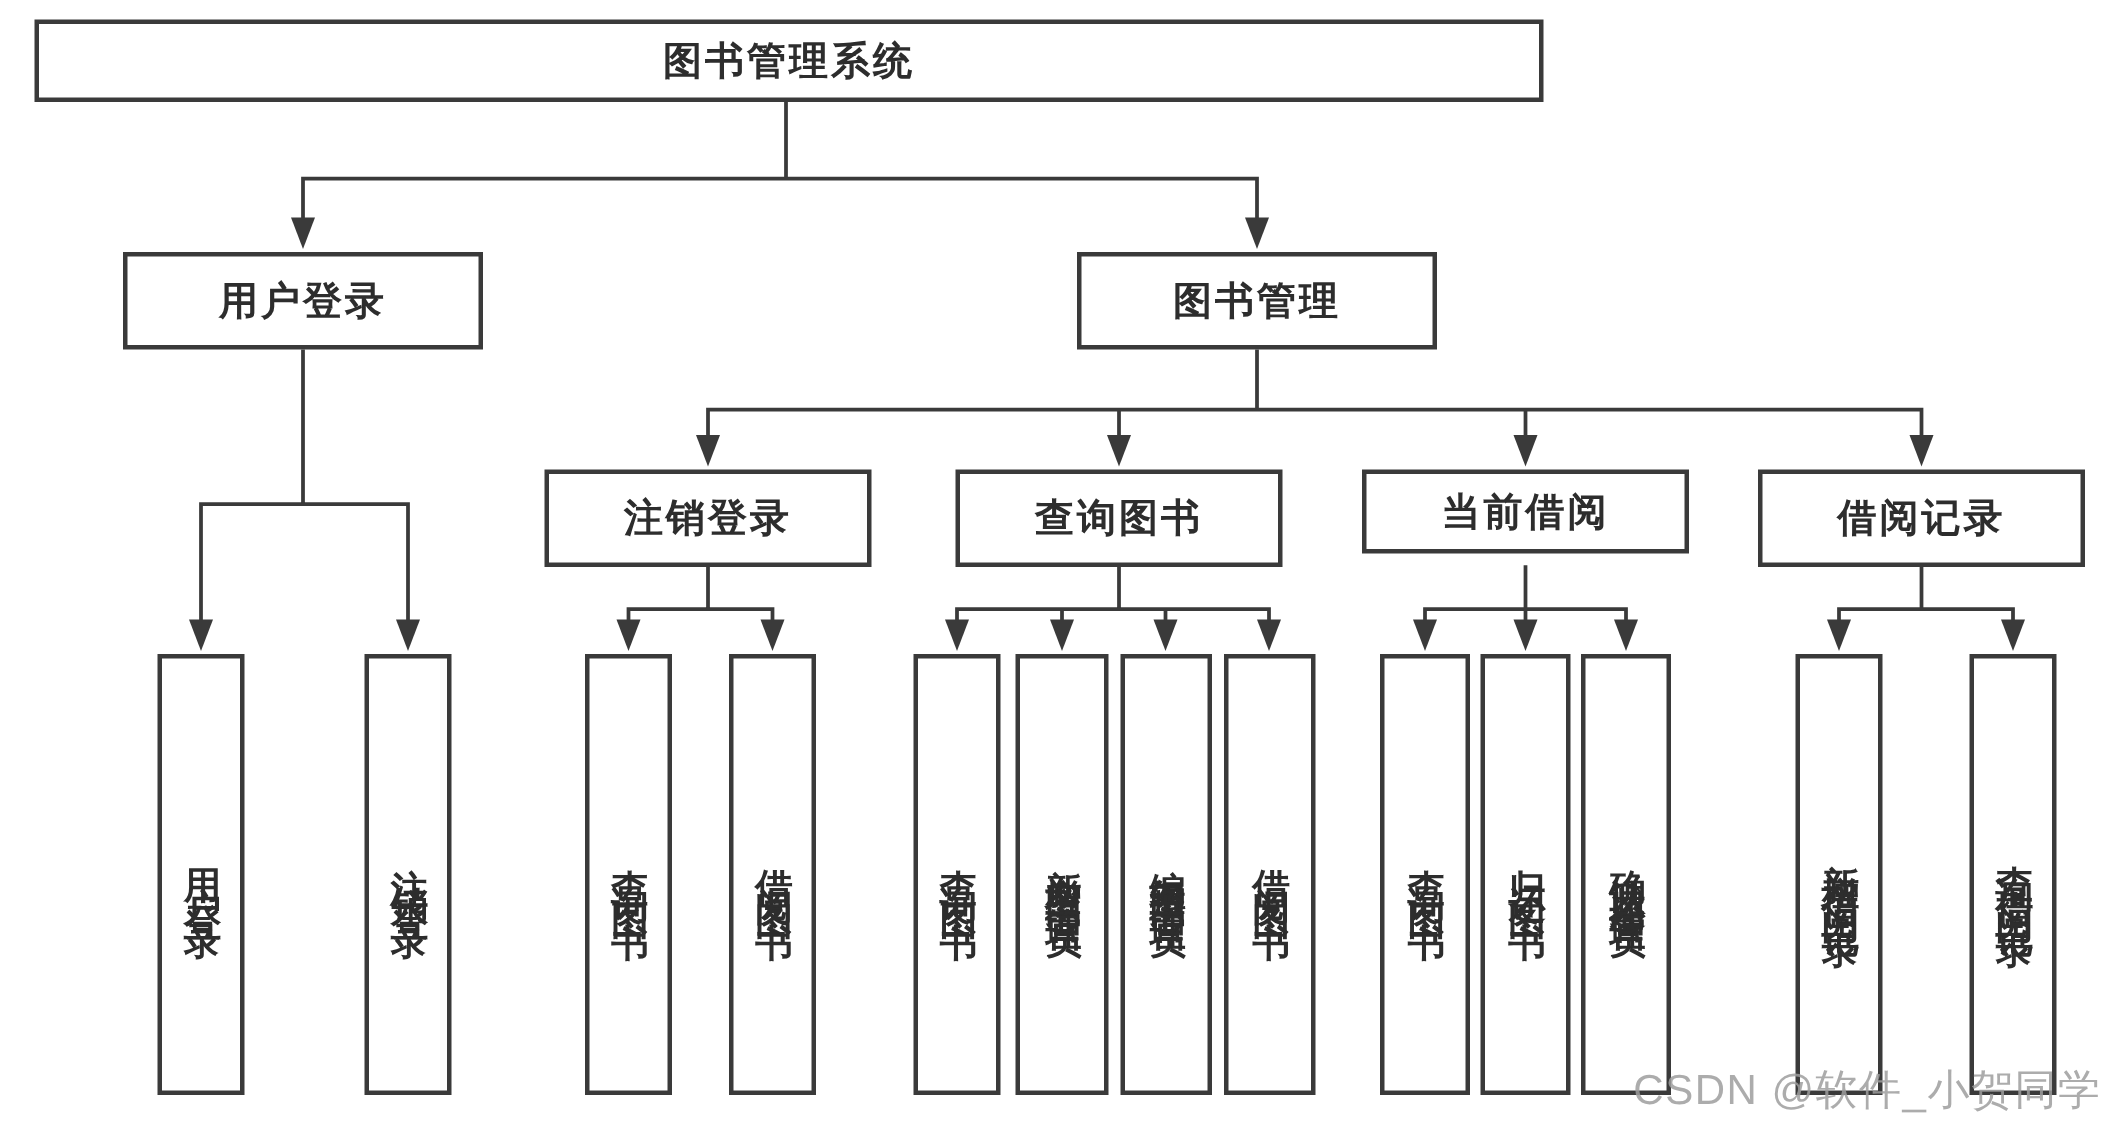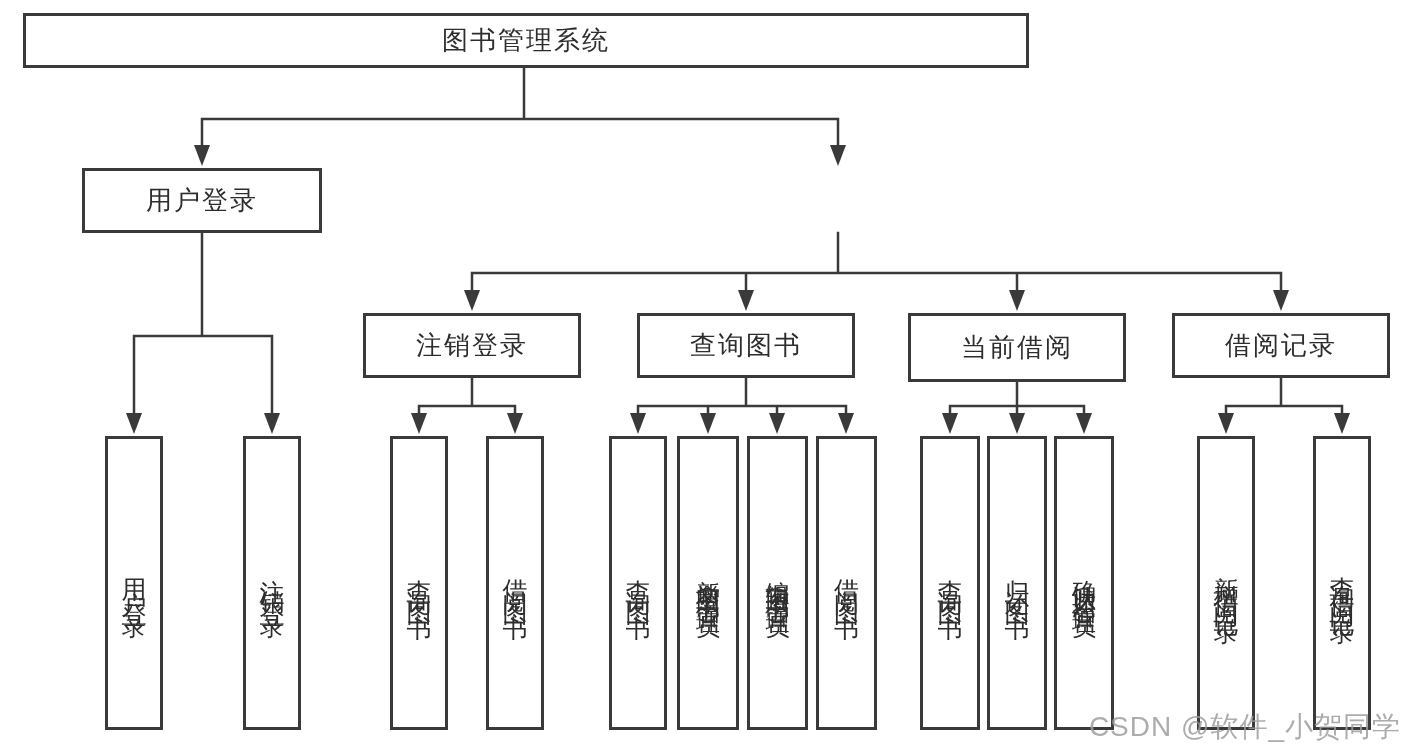--- a/index.html
+++ b/index.html
@@ -3,21 +3,21 @@
 <meta charset="utf-8">
 <style>
   html,body{margin:0;padding:0;background:#ffffff;}
   .stage{
     position:relative;width:1405px;height:747px;background:#ffffff;
     font-family:"Liberation Sans",sans-serif;overflow:hidden;color:#2d2d2d;
   }
   .connectors{position:absolute;left:0;top:0;width:1405px;height:747px;}
   .node{
     position:absolute;display:flex;align-items:center;justify-content:center;
-    background:#ffffff;border:3px solid #3a3a3a;box-sizing:border-box;
+    background:#ffffff;border:3px solid #3a3a3a;box-sizing:border-box;font-weight:bold;
   }
   .hlabel{font-size:26px;letter-spacing:2px;white-space:nowrap;}
   .vlabel{
     writing-mode:vertical-rl;text-orientation:mixed;
     font-size:25px;letter-spacing:12px;white-space:nowrap;line-height:1;
   }
   .vlabel.mid{letter-spacing:9px;}
   .vlabel.long{font-size:24px;letter-spacing:5px;}
   .watermark{
     position:absolute;right:4px;bottom:1px;font-size:28px;
@@ -62,28 +62,31 @@
     </g>
   </svg>
 
   <div class="node" style="left:23px;top:13px;width:1006px;height:55px">
     <span class="hlabel">图书管理系统</span>
   </div>
 
   <div class="node" style="left:82px;top:168px;width:240px;height:65px">
     <span class="hlabel">用户登录</span>
   </div>
+  <div class="node" style="left:718px;top:168px;width:240px;height:65px">
+    <span class="hlabel">图书管理</span>
+  </div>
 
   <div class="node" style="left:363px;top:313px;width:218px;height:65px">
     <span class="hlabel">注销登录</span>
   </div>
   <div class="node" style="left:637px;top:313px;width:218px;height:65px">
     <span class="hlabel">查询图书</span>
   </div>
-  <div class="node" style="left:908px;top:313px;width:218px;height:69px">
+  <div class="node" style="left:908px;top:313px;width:218px;height:56px">
     <span class="hlabel">当前借阅</span>
   </div>
   <div class="node" style="left:1172px;top:313px;width:218px;height:65px">
     <span class="hlabel">借阅记录</span>
   </div>
 
   <div class="node" style="left:105px;top:436px;width:58px;height:294px">
     <span class="vlabel">用户登录</span>
   </div>
   <div class="node" style="left:243px;top:436px;width:58px;height:294px">

